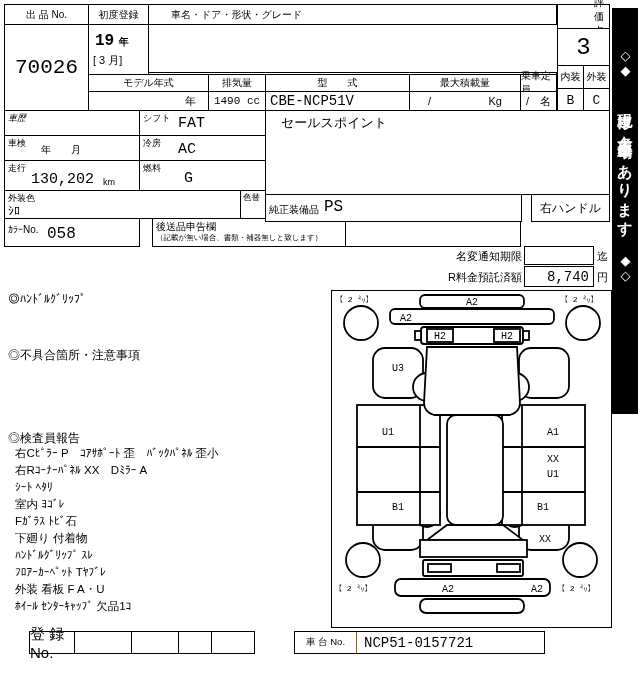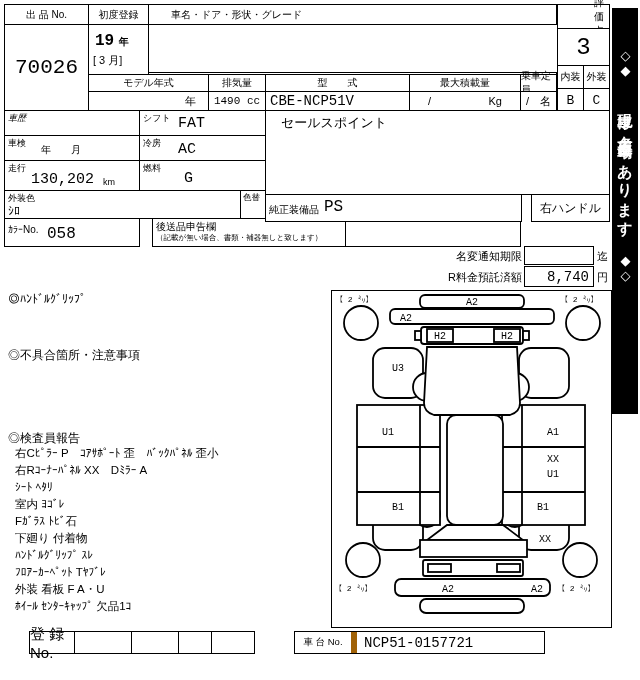--- a/index.html
+++ b/index.html
@@ -219,17 +219,17 @@
   </div>
 
   <div class="b" style="left:29px;top:631px;width:226px;height:23px;display:flex;">
     <div class="cc" style="width:44px;font-size:15px;">登 録 No.</div>
     <div class="regc" style="width:57px;"></div>
     <div class="regc" style="width:47px;"></div>
     <div class="regc" style="width:33px;"></div>
     <div class="regc" style="flex:1;"></div>
   </div>
   <div class="b" style="left:294px;top:631px;width:251px;height:23px;display:flex;">
-    <div class="cc" style="width:62px;font-size:9.5px;border-right:6px solid #a16207;box-sizing:border-box;height:100%;">車 台 No.</div>
+    <div class="cc" style="width:62px;font-size:9.5px;border-right:1px solid #a16207;box-sizing:border-box;height:100%;">車 台 No.</div>
     <div class="mono" style="flex:1;display:flex;align-items:center;padding-left:7px;font-size:14px;">NCP51-0157721</div>
   </div>
 
 </div>
 
 </body></html>

